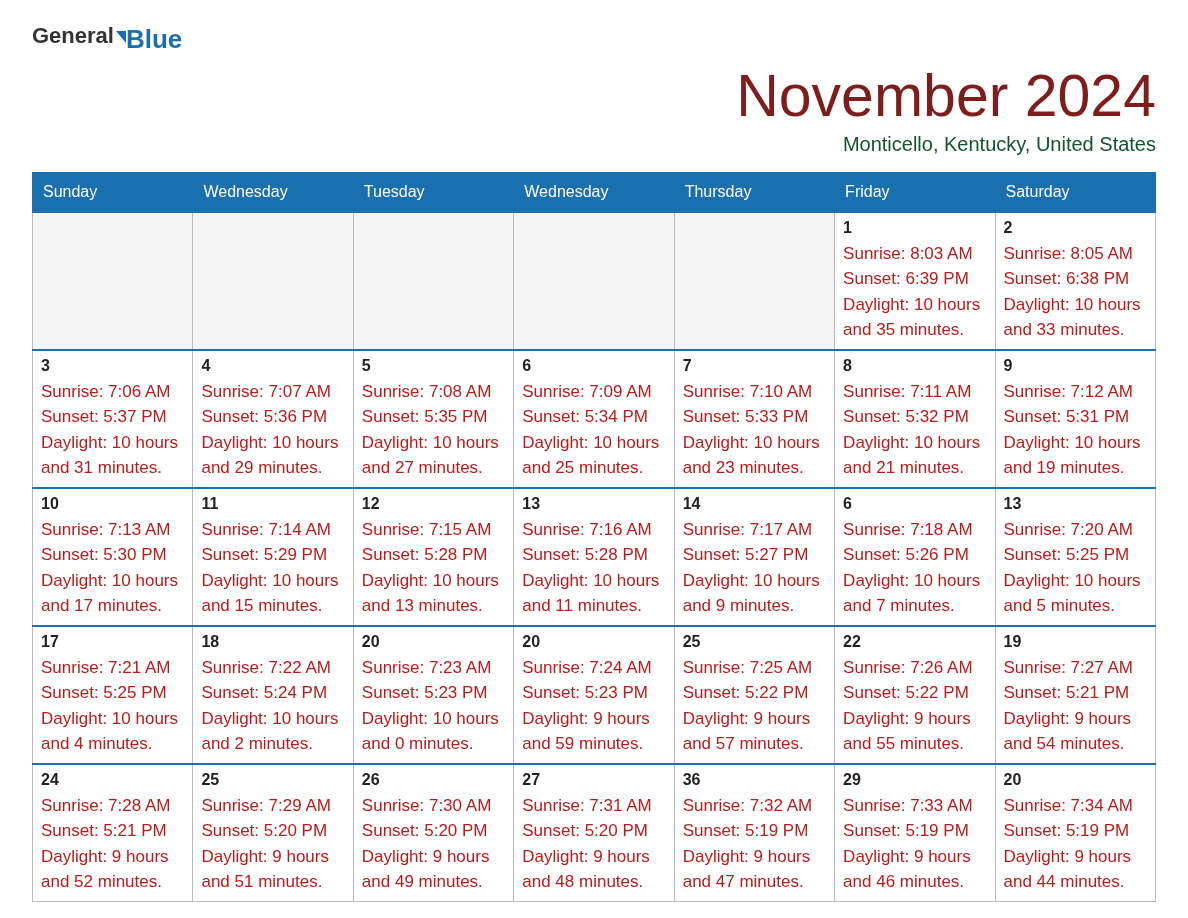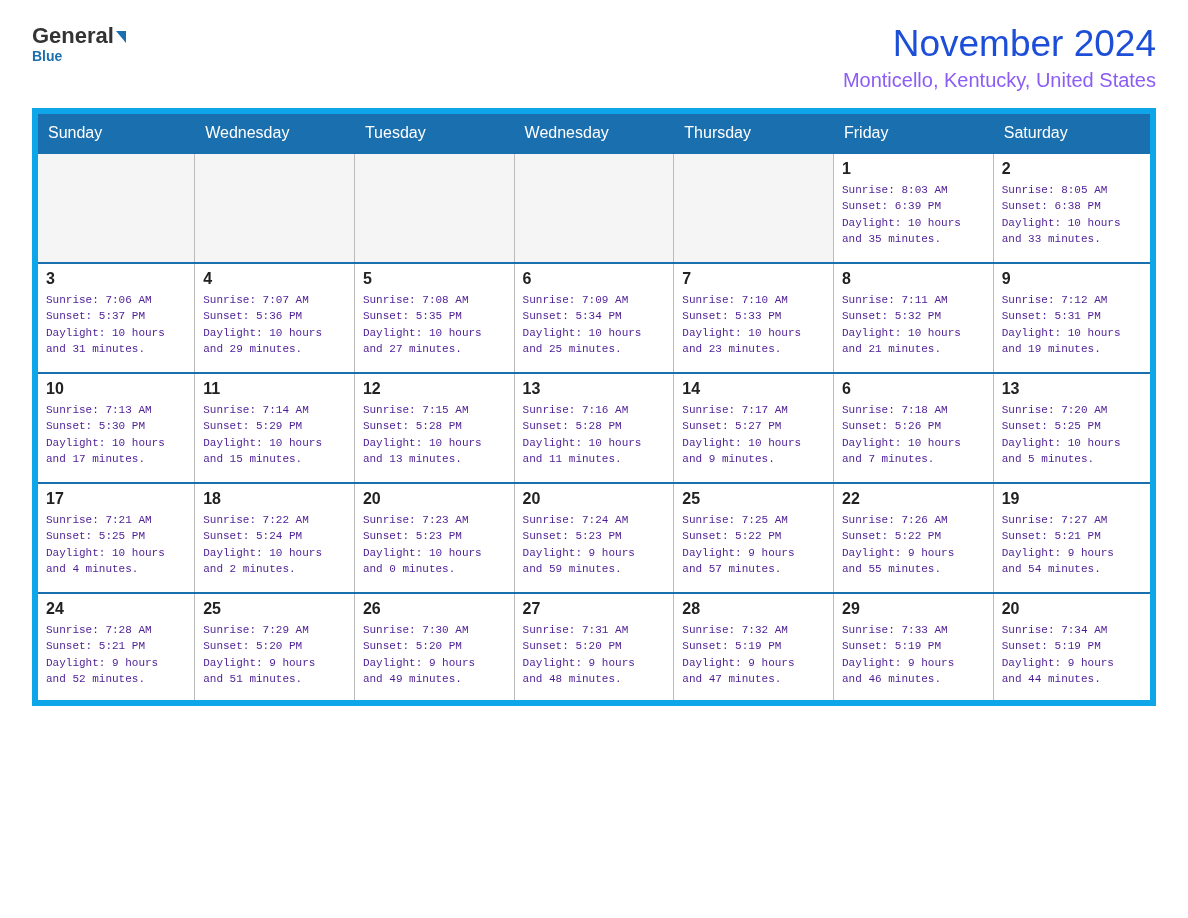--- a/index.html
+++ b/index.html
@@ -11,21 +11,21 @@
       min-height: 918px;
     }
     .header-row {
       display: flex;
       justify-content: space-between;
       align-items: flex-start;
       margin-bottom: 16px;
     }
     .logo {
       display: flex;
-      flex-direction: column;
+      flex-direction: row;
       align-items: flex-start;
     }
     .logo-text {
       font-size: 22px;
       font-weight: bold;
       color: #333;
       line-height: 1.1;
     }
     .logo-text span {
       color: #1a6faf;
@@ -34,42 +34,43 @@
       display: inline-block;
       width: 0;
       height: 0;
       border-left: 10px solid transparent;
       border-right: 0px solid transparent;
       border-top: 12px solid #1a6faf;
       margin-left: 2px;
       vertical-align: middle;
     }
     .logo-line2 {
-      font-size: 14px;
+      font-size: 26px;
       font-weight: bold;
       color: #1a6faf;
     }
     .title-block {
       text-align: right;
     }
     .main-title {
-      font-size: 37px;
+      font-size: 59px;
       font-weight: normal;
-      color: #1d4ed8;
+      color: #7f1d1d;
       line-height: 1.1;
+      margin-top: 40px;
     }
     .subtitle {
       font-size: 20px;
-      color: #8b5cf6;
+      color: #14532d;
       margin-top: 4px;
     }
     .calendar {
       width: 100%;
       border-collapse: collapse;
-      border: 6px solid #0ea5e9;
+      border: 1px solid #0ea5e9;
     }
     .calendar th {
       background: #1a6faf;
       color: #fff;
       font-size: 16px;
       font-weight: normal;
       padding: 10px 10px;
       text-align: left;
       border: 1px solid #1a6faf;
     }
@@ -84,24 +85,23 @@
     .calendar td.empty {
       background: #f5f5f5;
     }
     .day-number {
       font-size: 16px;
       font-weight: bold;
       color: #222;
       margin-bottom: 4px;
     }
     .day-info {
-      font-size: 11px;
-      color: #4c1d95;
+      font-size: 17px;
+      color: #b91c1c;
       line-height: 1.5;
-      font-family: Liberation Mono, monospace;
     }
     .week-row td {
       border-top: 2px solid #1a6faf;
     }
   </style>
 </head>
 <body>
 
 <div class="header-row">
   <div class="logo">
@@ -245,21 +245,21 @@
         </td>
         <td>
           <div class="day-number">26</div>
           <div class="day-info">Sunrise: 7:30 AM<br>Sunset: 5:20 PM<br>Daylight: 9 hours<br>and 49 minutes.</div>
         </td>
         <td>
           <div class="day-number">27</div>
           <div class="day-info">Sunrise: 7:31 AM<br>Sunset: 5:20 PM<br>Daylight: 9 hours<br>and 48 minutes.</div>
         </td>
         <td>
-          <div class="day-number">28</div>
+          <div class="day-number">36</div>
           <div class="day-info">Sunrise: 7:32 AM<br>Sunset: 5:19 PM<br>Daylight: 9 hours<br>and 47 minutes.</div>
         </td>
         <td>
           <div class="day-number">29</div>
           <div class="day-info">Sunrise: 7:33 AM<br>Sunset: 5:19 PM<br>Daylight: 9 hours<br>and 46 minutes.</div>
         </td>
         <td>
           <div class="day-number">20</div>
           <div class="day-info">Sunrise: 7:34 AM<br>Sunset: 5:19 PM<br>Daylight: 9 hours<br>and 44 minutes.</div>
         </td>

